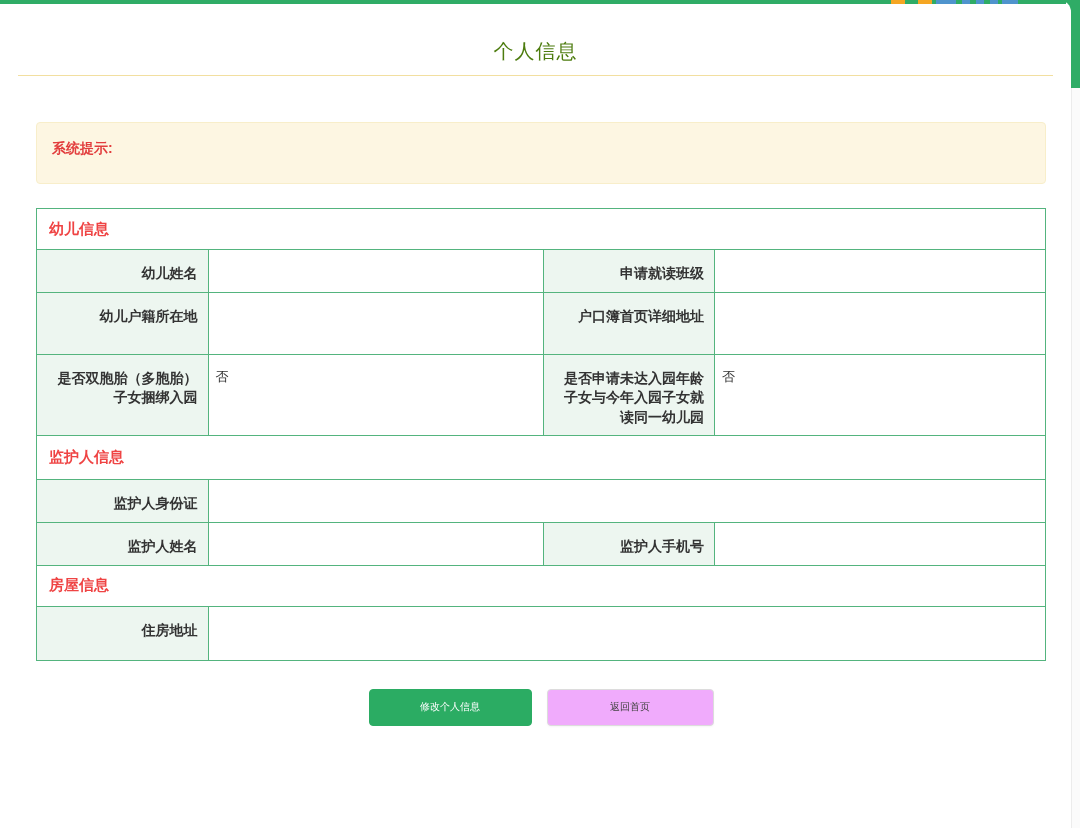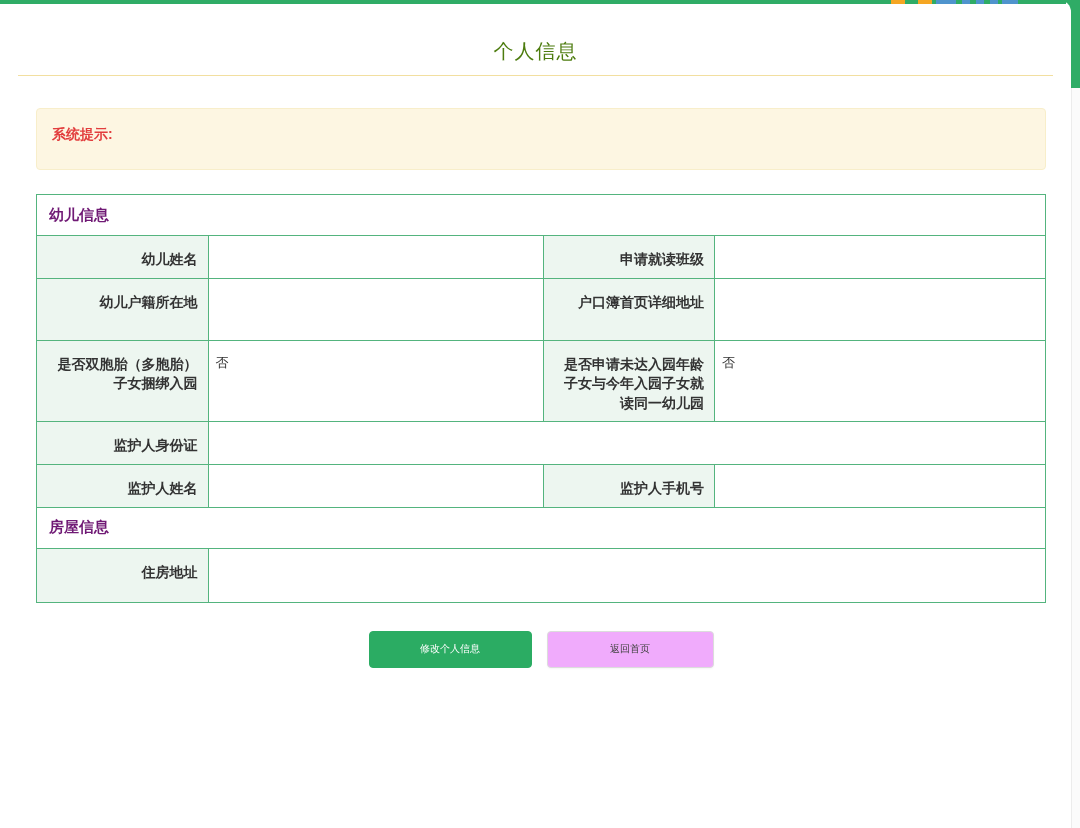--- a/index.html
+++ b/index.html
@@ -29,27 +29,27 @@
 
   .card { position: relative; z-index: 2; width: 1071px; min-height: 828px;
     background: #ffffff; border-top-right-radius: 12px; }
 
   .page-header { height: 76px; margin: 0 18px; border-bottom: 1px solid #f2dfa0;
     display: flex; align-items: center; justify-content: center; }
   .page-title { margin: 28px 0 0 0; font-size: 20px; font-weight: 400; color: #4d7c0f; letter-spacing: 1px; }
 
   .container { margin: 0 25px 0 36px; }
 
-  .alert { margin-top: 32px; min-height: 62px; background: #fdf6e2;
+  .alert { margin-top: 46px; min-height: 62px; background: #fdf6e2;
     border: 1px solid #f8eeca; border-radius: 4px; padding: 16px 15px 25px; }
   .alert-label { color: #e23d3d; font-weight: bold; font-size: 14px; }
 
   table.info { width: 100%; margin-top: 24px; border-collapse: collapse; table-layout: fixed; }
   table.info th, table.info td { border: 1px solid #54b47e; }
-  tr.section-row td { background: #ffffff; color: #701a75; font-weight: bold;
+  tr.section-row td { background: #ffffff; color: #ef4444; font-weight: bold;
     font-size: 15px; padding: 4px 12px; text-align: left; }
   th.flabel { background: #edf6f0; color: #333; font-weight: bold; font-size: 14px;
     text-align: right; vertical-align: top; padding: 14px 10px 8px 10px; line-height: 1.4; }
   td.fvalue { background: #ffffff; color: #333; font-size: 13px;
     text-align: left; vertical-align: top; padding: 13px 8px 8px 7px; }
 
   tr.h41 { height: 41px; } tr.h42 { height: 42px; padding-left: 8px; } tr.h44 { height: 44px; }
   tr.h54 { height: 54px; } tr.h61 { height: 61px; } tr.h62 { height: 62px; }
   tr.h77 { height: 77px; }
 
@@ -111,20 +111,23 @@
           <th class="flabel">户口簿首页详细地址</th>
           <td class="fvalue"></td>
         </tr>
         <tr class="h77">
           <th class="flabel">是否双胞胎（多胞胎）子女捆绑入园</th>
           <td class="fvalue">否</td>
           <th class="flabel">是否申请未达入园年龄子女与今年入园子女就读同一幼儿园</th>
           <td class="fvalue">否</td>
         </tr>
 
+        <tr class="section-row h44">
+          <td colspan="4">监护人信息</td>
+        </tr>
         <tr class="h42">
           <th class="flabel">监护人身份证</th>
           <td class="fvalue" colspan="3"></td>
         </tr>
         <tr class="h42">
           <th class="flabel">监护人姓名</th>
           <td class="fvalue"></td>
           <th class="flabel">监护人手机号</th>
           <td class="fvalue"></td>
         </tr>

